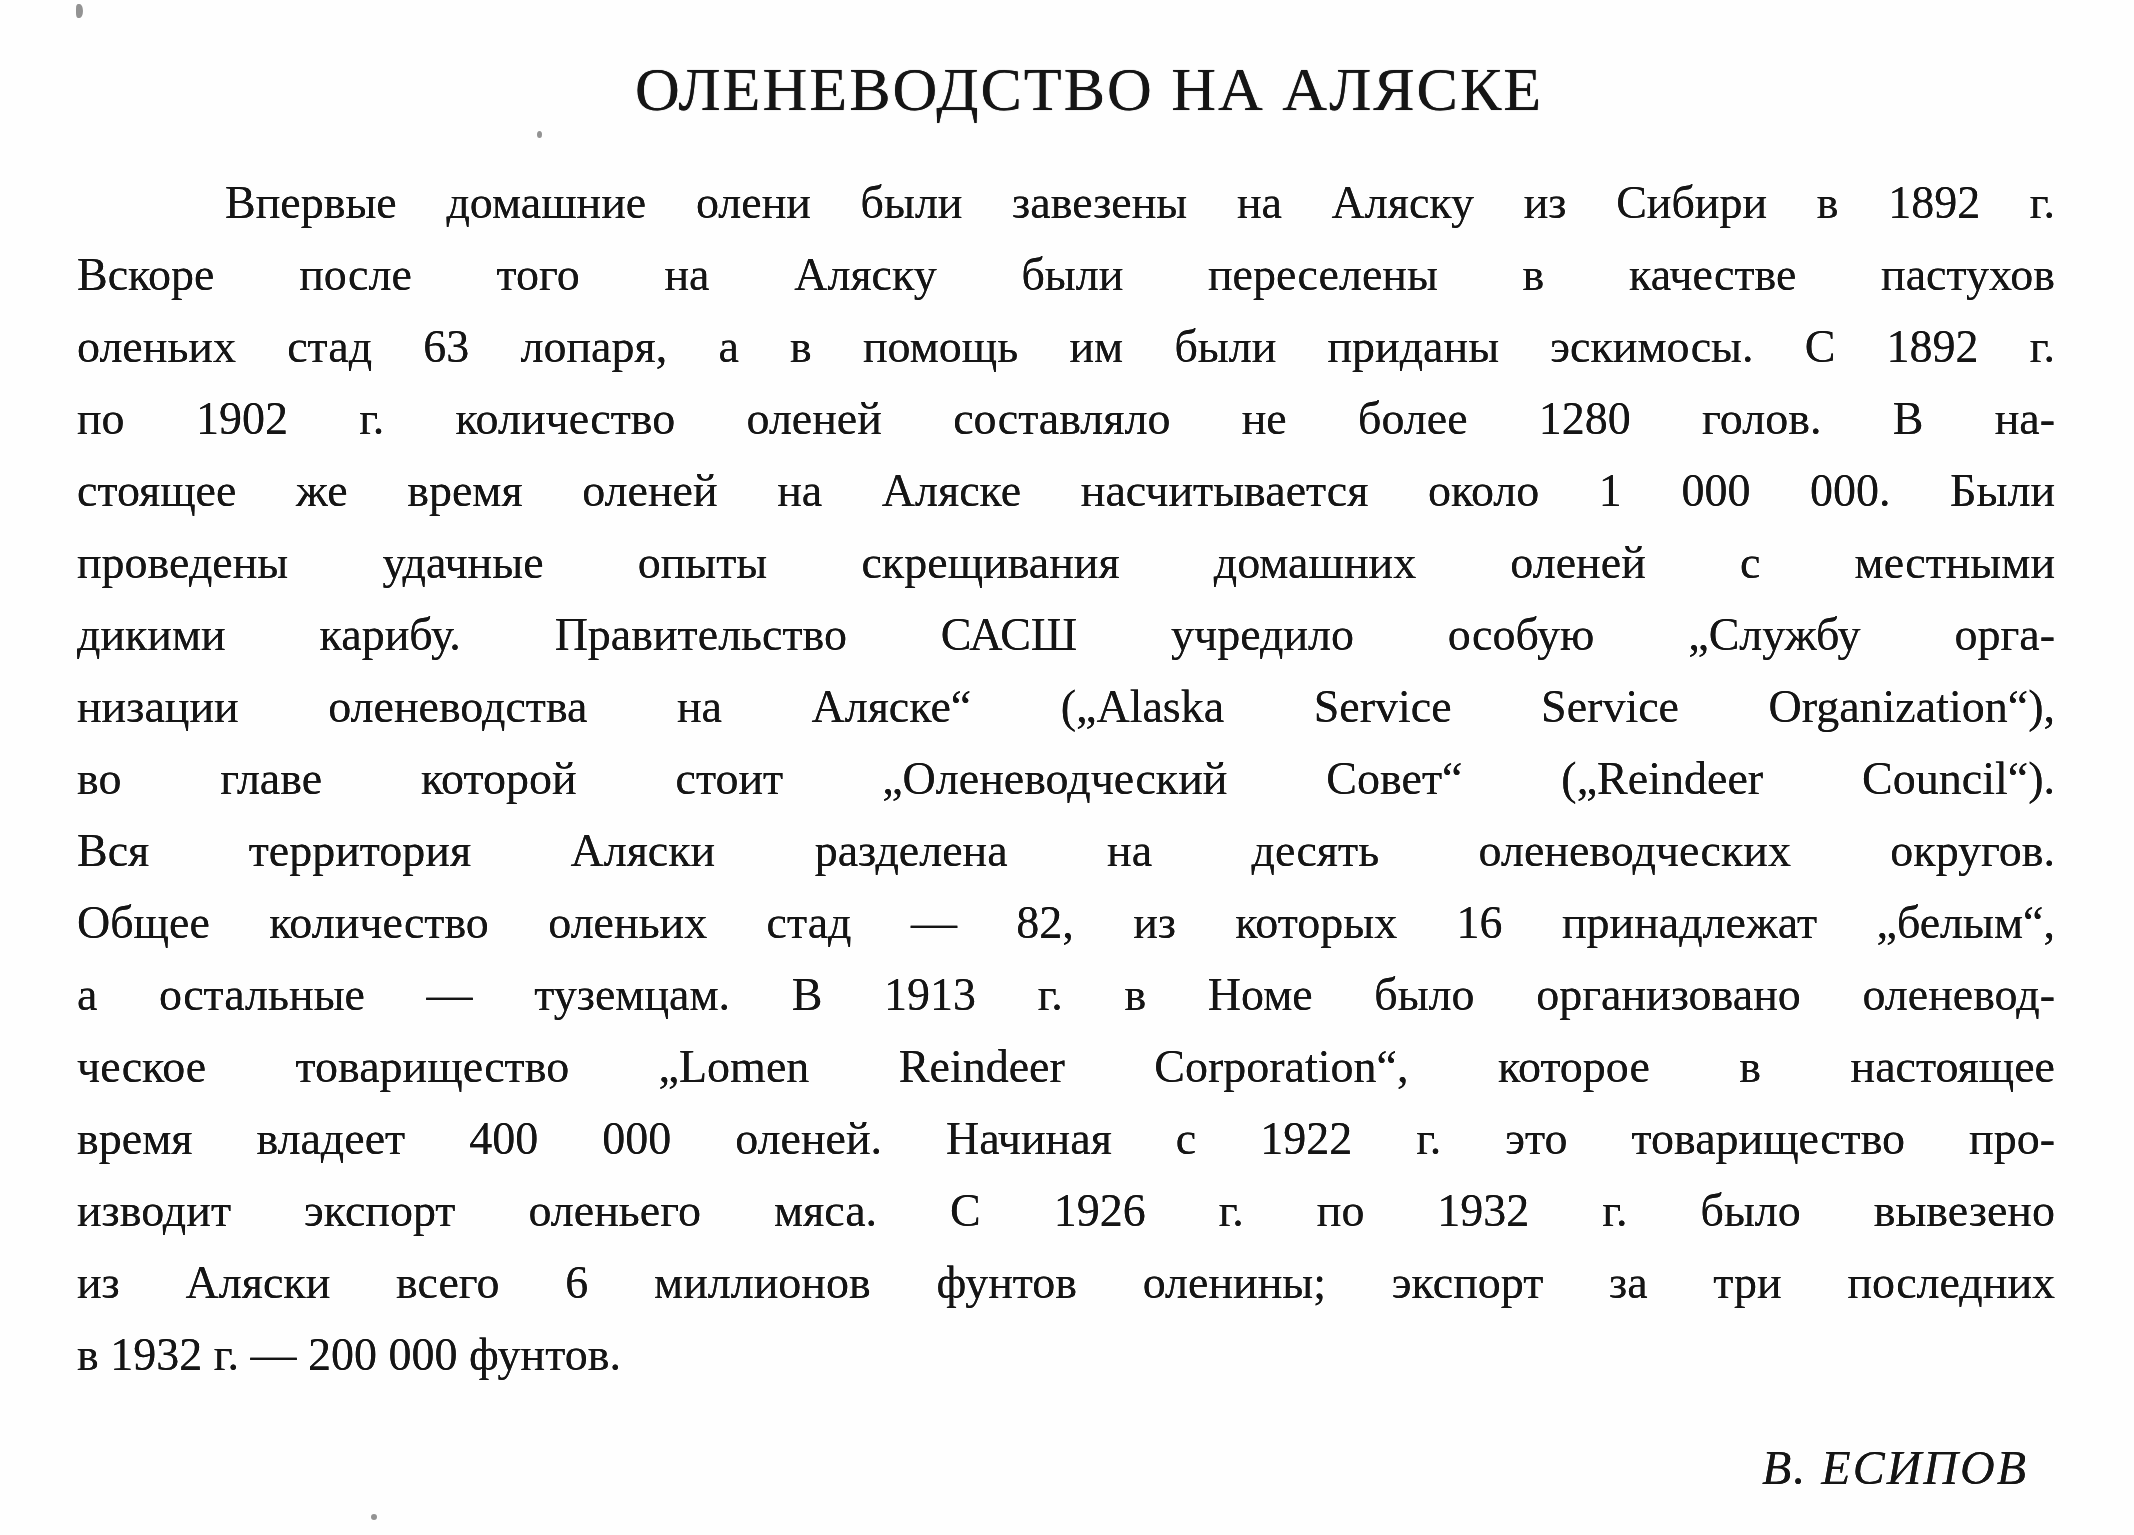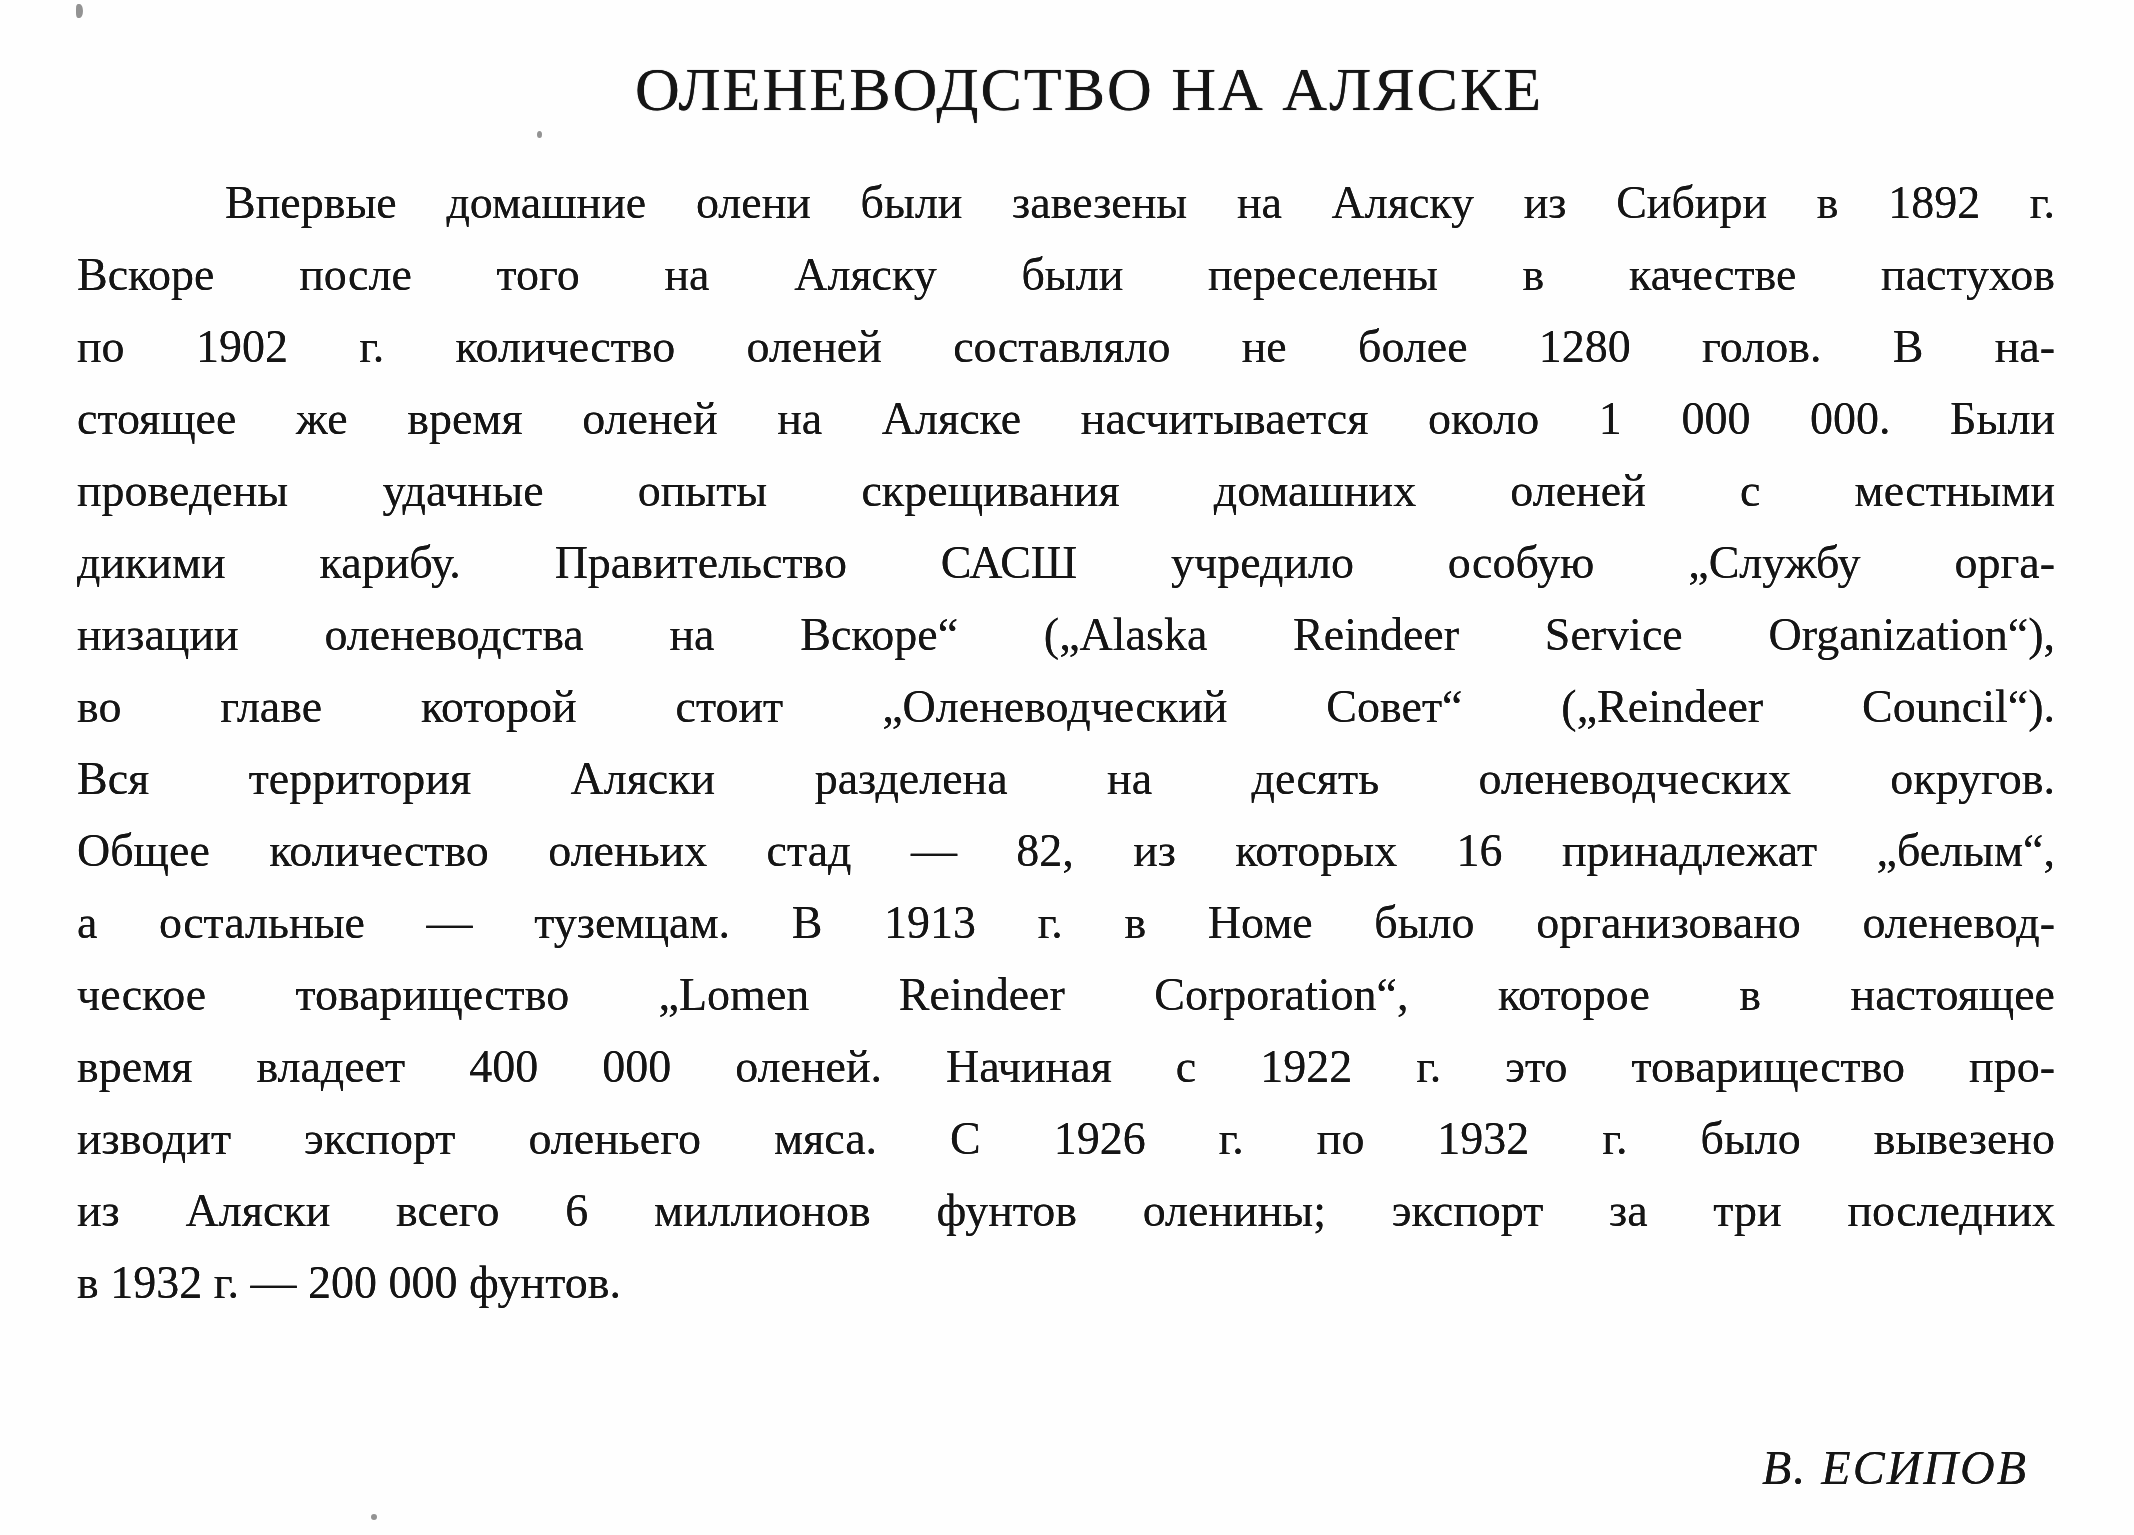--- a/index.html
+++ b/index.html
@@ -78,25 +78,26 @@
 </head>
 <body>
 
 <div class="page">
 
   <h1 class="title">ОЛЕНЕВОДСТВО НА АЛЯСКЕ</h1>
 
   <div class="body-text">
     <div class="line indent">Впервые домашние олени были завезены на Аляску из Сибири в 1892 г.</div>
     <div class="line">Вскоре после того на Аляску были переселены в качестве пастухов</div>
+    <div class="line">оленьих стад 63 лопаря, а в помощь им были приданы эскимосы. С 1892 г.</div>
     <div class="line">по 1902 г. количество оленей составляло не более 1280 голов. В на-</div>
     <div class="line">стоящее же время оленей на Аляске насчитывается около 1 000 000. Были</div>
     <div class="line">проведены удачные опыты скрещивания домашних оленей с местными</div>
     <div class="line">дикими карибу. Правительство САСШ учредило особую „Службу орга-</div>
-    <div class="line">низации оленеводства на Вскоре“ („Alaska Reindeer Service Organization“),</div>
+    <div class="line">низации оленеводства на Аляске“ („Alaska Service Service Organization“),</div>
     <div class="line">во главе которой стоит „Оленеводческий Совет“ („Reindeer Council“).</div>
     <div class="line">Вся территория Аляски разделена на десять оленеводческих округов.</div>
     <div class="line">Общее количество оленьих стад — 82, из которых 16 принадлежат „белым“,</div>
     <div class="line">а остальные — туземцам. В 1913 г. в Номе было организовано оленевод-</div>
     <div class="line">ческое товарищество „Lomen Reindeer Corporation“, которое в настоящее</div>
     <div class="line">время владеет 400 000 оленей. Начиная с 1922 г. это товарищество про-</div>
     <div class="line">изводит экспорт оленьего мяса. С 1926 г. по 1932 г. было вывезено</div>
     <div class="line">из Аляски всего 6 миллионов фунтов оленины; экспорт за три последних</div>
     <div class="line last">в 1932 г. — 200 000 фунтов.</div>
   </div>

